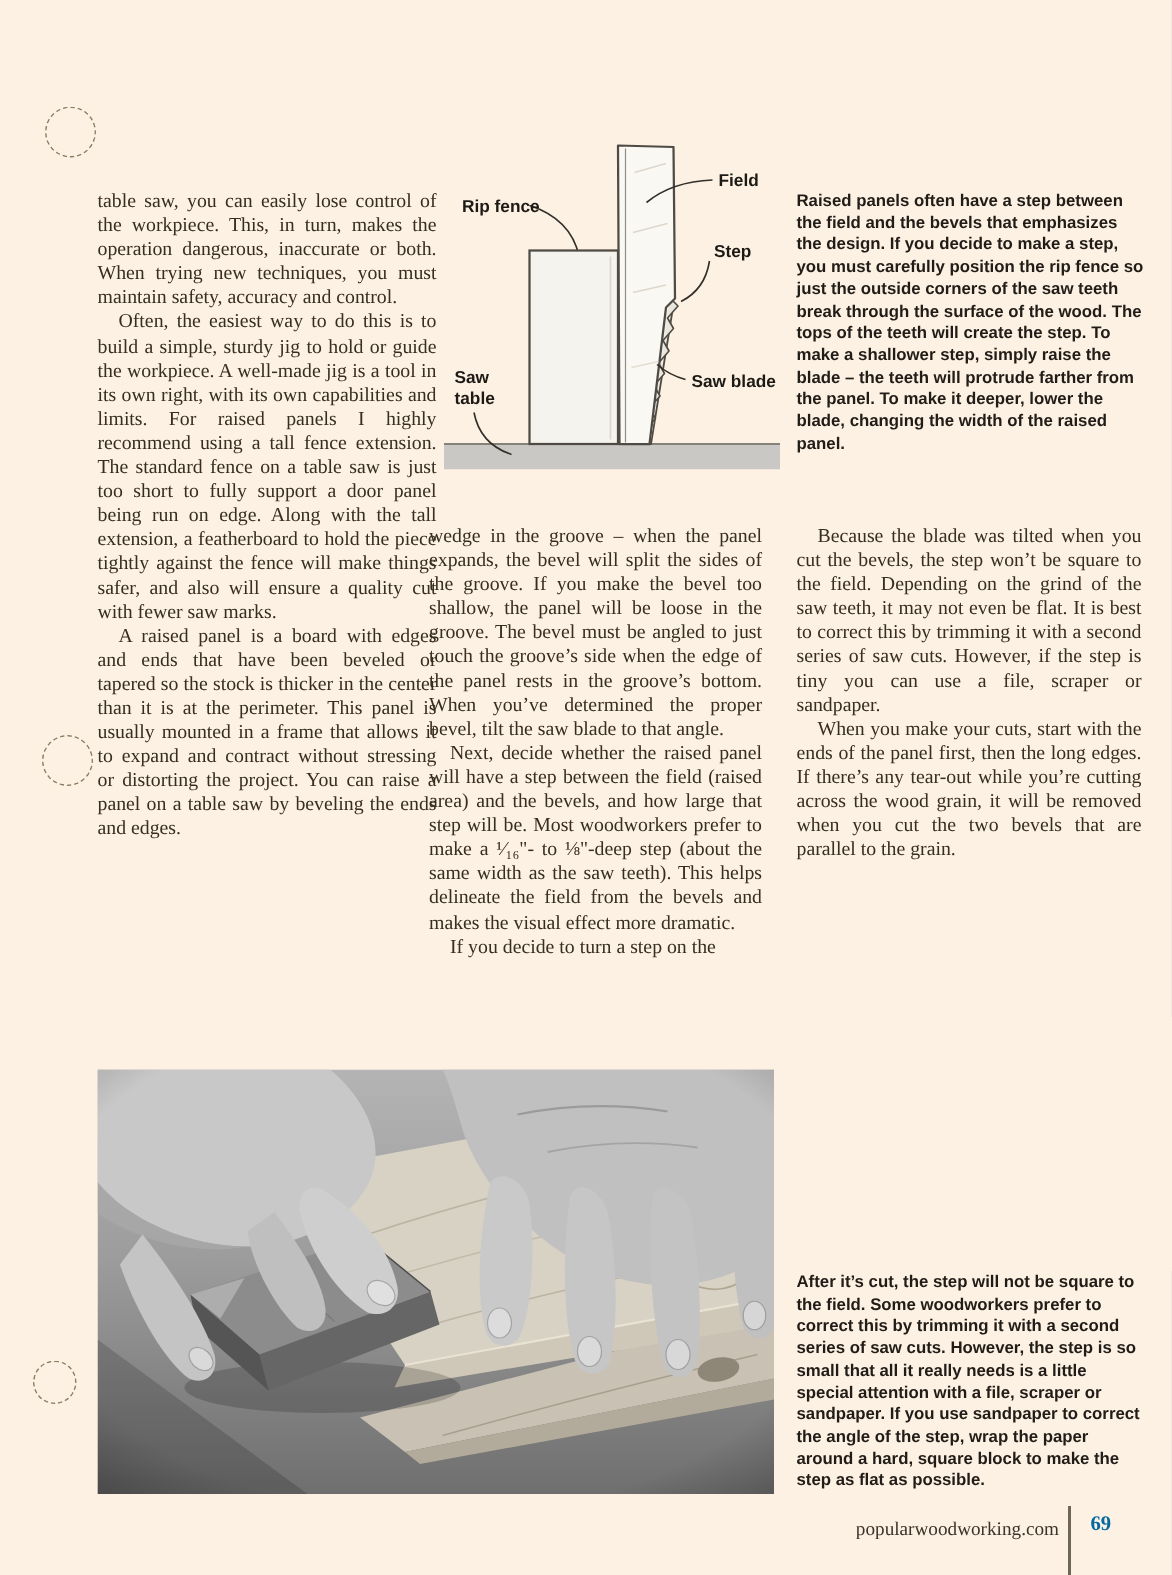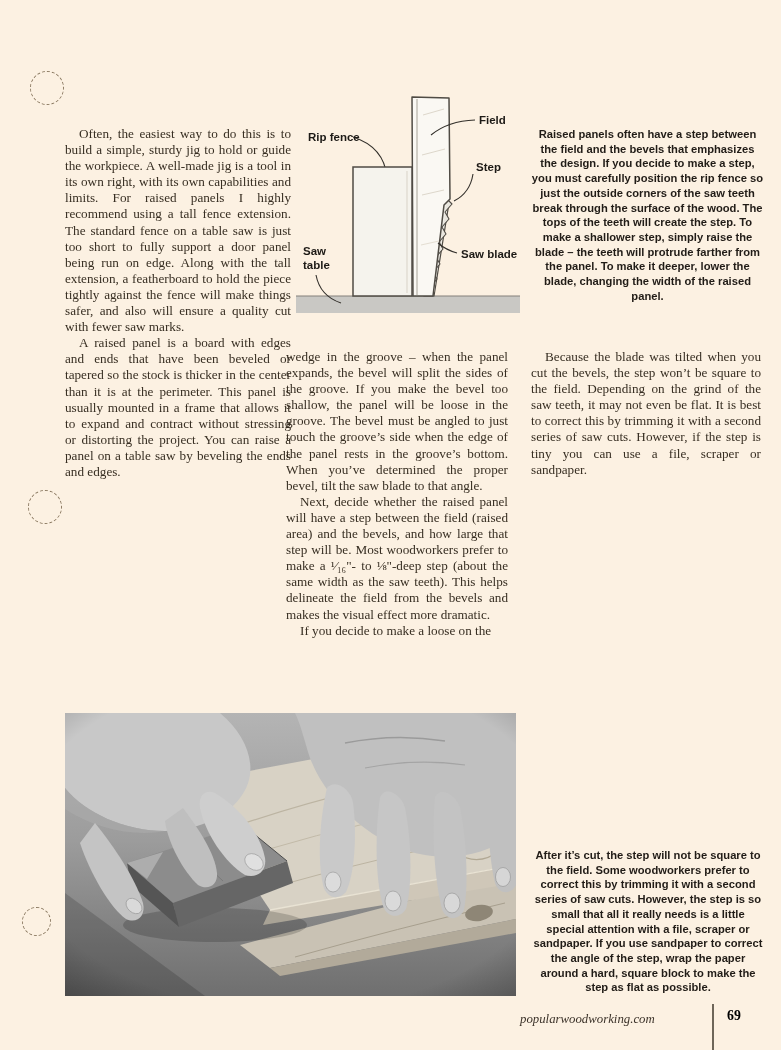--- a/index.html
+++ b/index.html
@@ -16,51 +16,52 @@
 
   .col { position:absolute; font-size:13.2px; line-height:16.1px; color:#372e22; text-align:justify; }
   .col p { margin:0; }
   .col p.ind { text-indent:14px; }
   .col1 { left:65px;  top:126px; width:226px; }
   .col2 { left:286px; top:349px; width:222px; }
   .col3 { left:531px; top:349px; width:230px; }
 
   .caption {
     position:absolute; font-family:"Liberation Sans","DejaVu Sans",sans-serif;
-    font-weight:bold; font-size:11.2px; line-height:14.7px; color:#211c17;text-align:center;
+    font-weight:bold; font-size:11.2px; line-height:14.7px; color:#211c17;
   }
   .cap-top    { left:531px; top:127px; width:233px; }
   .cap-bottom { left:531px; top:848px; width:234px; }
 
   figure.diagram { position:absolute; left:296px; top:95px;  width:224px; height:218px; }
   figure.photo   { position:absolute; left:65px;  top:713px; width:451px; height:283px; }
   figure svg { display:block; width:100%; height:100%; }
 
   .dlabel { font-family:"Liberation Sans","DejaVu Sans",sans-serif; font-weight:bold; font-size:11.5px; fill:#1d1a16; }
 
   .footer-site {
-    position:absolute; left:520px; top:1012px; width:186px; text-align:left;
-    font-style:italic; font-size:12.8px; color:#3c332a;
+    position:absolute; left:520px; top:1012px; width:186px; text-align:right;
+    font-size:12.8px; color:#3c332a;
   }
   .footer-rule { position:absolute; left:712px; top:1004px; width:2px; height:46px; background:#6e6659; }
   .footer-num  {
     position:absolute; left:727px; top:1008px;
-    font-weight:bold; font-size:13.8px; color:#000000;
+    font-weight:bold; font-size:13.8px; color:#0369a1;
   }
 </style>
 </head>
 <body>
 
 <div class="page">
 
   <div class="punch c1"></div>
   <div class="punch c2"></div>
   <div class="punch c3"></div>
 
   <div class="col col1">
+    <p>table saw, you can easily lose control of the workpiece. This, in turn, makes the operation dangerous, inaccurate or both. When trying new techniques, you must maintain safety, accuracy and control.</p>
     <p class="ind">Often, the easiest way to do this is to build a simple, sturdy jig to hold or guide the workpiece. A well-made jig is a tool in its own right, with its own capabilities and limits. For raised panels I highly recommend using a tall fence extension. The standard fence on a table saw is just too short to fully support a door panel being run on edge. Along with the tall extension, a featherboard to hold the piece tightly against the fence will make things safer, and also will ensure a quality cut with fewer saw marks.</p>
     <p class="ind">A raised panel is a board with edges and ends that have been beveled or tapered so the stock is thicker in the center than it is at the perimeter. This panel is usually mounted in a frame that allows it to expand and contract without stressing or distorting the project. You can raise a panel on a table saw by beveling the ends and edges.</p>
   </div>
 
   <figure class="diagram">
     <svg viewBox="0 0 224 218" xmlns="http://www.w3.org/2000/svg">
 
       <g>
         <rect x="0" y="201" width="224" height="17" fill="#c9c8c4"></rect>
         <line x1="0" y1="201" x2="224" y2="201" stroke="#84807a" stroke-width="1.2"></line>
@@ -100,25 +101,26 @@
       <text class="dlabel" x="7" y="160">Saw</text>
       <text class="dlabel" x="7" y="174">table</text>
     </svg>
   </figure>
 
   <div class="caption cap-top">Raised panels often have a step between the field and the bevels that emphasizes the design. If you decide to make a step, you must carefully position the rip fence so just the outside corners of the saw teeth break through the surface of the wood. The tops of the teeth will create the step. To make a shallower step, simply raise the blade – the teeth will protrude farther from the panel. To make it deeper, lower the blade, changing the width of the raised panel.</div>
 
   <div class="col col2">
     <p>wedge in the groove – when the panel expands, the bevel will split the sides of the groove. If you make the bevel too shallow, the panel will be loose in the groove. The bevel must be angled to just touch the groove’s side when the edge of the panel rests in the groove’s bottom. When you’ve determined the proper bevel, tilt the saw blade to that angle.</p>
     <p class="ind">Next, decide whether the raised panel will have a step between the field (raised area) and the bevels, and how large that step will be. Most woodworkers prefer to make a ¹⁄₁₆"- to ⅛"-deep step (about the same width as the saw teeth). This helps delineate the field from the bevels and makes the visual effect more dramatic.</p>
-    <p class="ind">If you decide to make a loose on the</p>
+    <p class="ind">If you decide to turn a step on the</p>
   </div>
 
   <div class="col col3">
     <p class="ind">Because the blade was tilted when you cut the bevels, the step won’t be square to the field. Depending on the grind of the saw teeth, it may not even be flat. It is best to correct this by trimming it with a second series of saw cuts. However, if the step is tiny you can use a file, scraper or sandpaper.</p>
+    <p class="ind">When you make your cuts, start with the ends of the panel first, then the long edges. If there’s any tear-out while you’re cutting across the wood grain, it will be removed when you cut the two bevels that are parallel to the grain.</p>
   </div>
 
   <figure class="photo">
     <svg viewBox="0 0 451 283" xmlns="http://www.w3.org/2000/svg">
       <defs>
         <linearGradient id="bgGrad" x1="0" y1="0" x2="0" y2="1">
           <stop offset="0" stop-color="#b4b4b4"></stop>
           <stop offset="0.45" stop-color="#9c9c9c"></stop>
           <stop offset="1" stop-color="#6f6f6f"></stop>
         </linearGradient>

